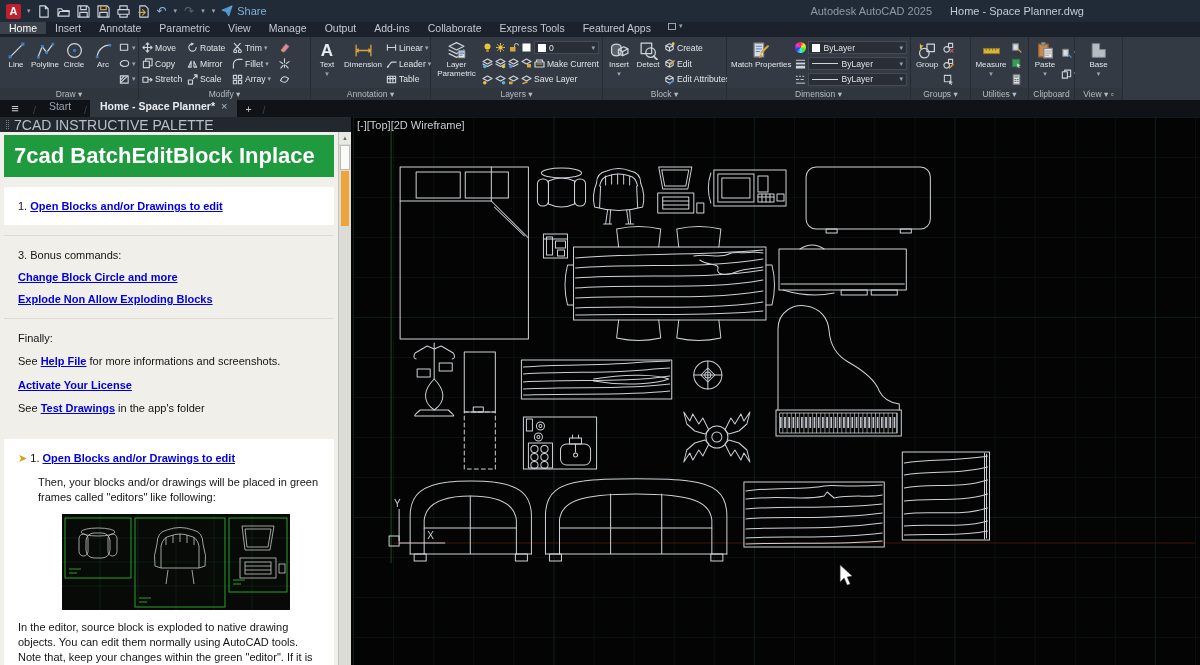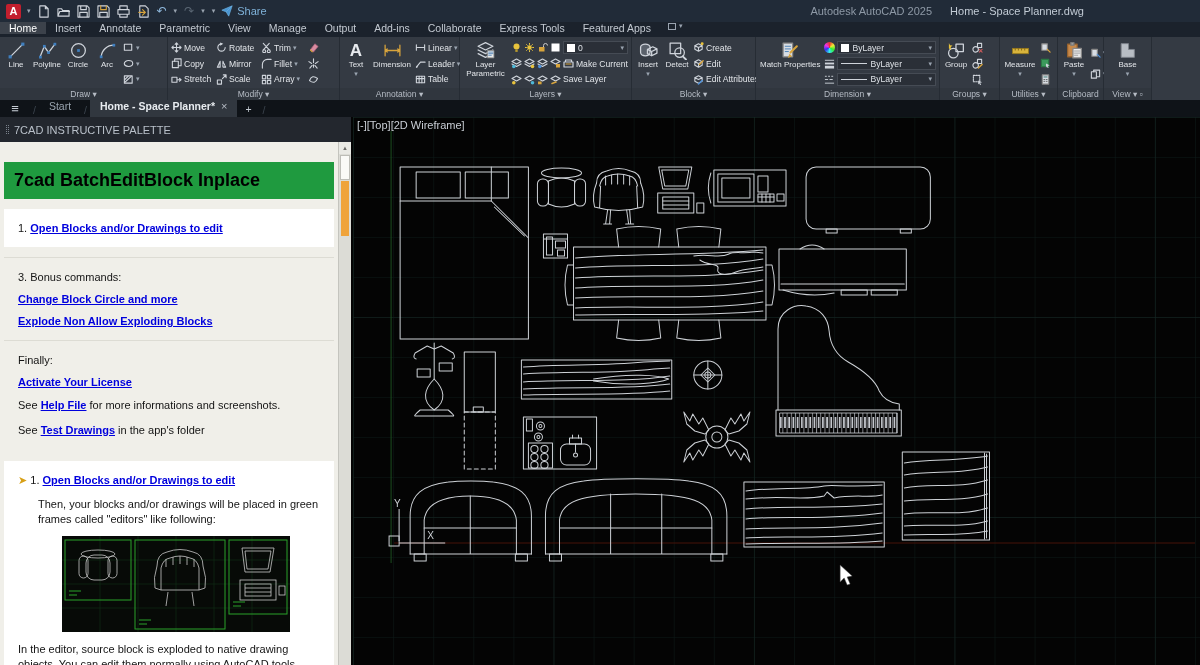--- a/index.html
+++ b/index.html
@@ -48,25 +48,25 @@
 .fmenu{width:30px;display:flex;align-items:center;justify-content:center;color:#c6ccd4;font-size:13px}
 .fslash{display:flex;align-items:flex-end;color:#3c444e;padding:0 3px 1px}
 .ftab{display:flex;align-items:flex-start;padding:0 10px;gap:6px}
 .ftab.active{background:#31373f;color:#e8ecf0;font-weight:bold}
 .ftab .x{font-weight:normal;color:#b6bcc5;font-size:11px}
 .fplus{display:flex;align-items:center;padding:0 8px;color:#c6ccd4}
 
 .main{display:flex;height:550px}
 
 .palette{width:353px;flex:none;background:#f0efe9;position:relative;display:flex;flex-direction:column;border-right:2px solid #040404}
-.pal-titlebar{height:25px;background:#23272e;color:#b9c0c9;font-size:11px;display:flex;align-items:center;gap:5px;padding:0 6px;flex:none}
+.pal-titlebar{height:15px;background:#23272e;color:#b9c0c9;font-size:14px;display:flex;align-items:center;gap:5px;padding:0 6px;flex:none}
 .pal-grip{width:3px;height:9px;border-left:1px dotted #7a828c;border-right:1px dotted #7a828c}
 .pal-wrap{flex:1;position:relative;overflow:hidden;background:#f0efe9}
 .pal-content{position:absolute;left:0;top:0;right:13px;bottom:0;overflow:hidden}
-.pal-h1{background:#1f9a3f;color:#000000;font-weight:bold;font-size:18px;padding:8px 10px;margin:20px 4px 0}
+.pal-h1{background:#1f9a3f;color:#ffffff;font-weight:bold;font-size:22px;padding:8px 10px;margin:3px 4px 0}
 .pal-h2{background:#1f9a3f;color:#fff;font-weight:bold;font-size:20px;padding:8px 10px;margin:6px 4px 0}
 .sec{padding:3px 14px;font-size:11px;color:#141414}
 .sec p{margin:10px 0}
 .sec.white{background:#fff;margin:10px 4px;}
 .sec.gray{background:#f0efe9;border-top:1px solid #dddcd4;margin:0 4px}
 .pal-content a{color:#0000dd;text-decoration:underline;font-weight:bold;cursor:pointer}
 .para{font-weight:normal;line-height:1.35}
 .pointer{color:#d8a017;font-size:11px}
 .mini-cad{margin:4px 0 8px 44px}
 .mini-cad svg{display:block}
@@ -153,21 +153,21 @@
   <div class="rtab">Express Tools</div>
   <div class="rtab">Featured Apps</div>
   <div class="tabextra">
       <span class="bx"></span>
       <span class="caretc">▾</span>
     </div>
 </div>
 
 <div class="ribbon">
 
-  <div class="panel" style="width:168px">
+  <div class="panel" style="width:139px">
     <div class="pcontent">
       <div class="bigbtn">
         <svg viewBox="0 0 18 18" class="ico">
             <path d="M3,15 L15,3"></path>
             <rect class="grip" x="1.5" y="13.5" width="3" height="3"></rect>
             <rect class="grip" x="13.5" y="1.5" width="3" height="3"></rect>
           </svg>
         <span>Line</span>
       </div>
       <div class="bigbtn">
@@ -681,22 +681,22 @@
         <div class="sec white">
           <p><span>1.</span> <a>Open Blocks and/or Drawings to edit</a></p>
         </div>
         <div class="sec gray">
           <p>3. Bonus commands:</p>
           <p><a>Change Block Circle and more</a></p>
           <p><a>Explode Non Allow Exploding Blocks</a></p>
         </div>
         <div class="sec gray">
           <p>Finally:</p>
+          <p><span>See</span> <a>Help File</a> <span class="para">for more informations and screenshots.</span></p>
           <p><a>Activate Your License</a></p>
-          <p><span>See</span> <a>Help File</a> <span class="para">for more informations and screenshots.</span></p>
           <p><span>See</span> <a>Test Drawings</a> <span class="para">in the app's folder</span></p>
         </div>
         <div class="sec white">
           <p><span class="pointer">➤</span> <span>1.</span> <a>Open Blocks and/or Drawings to edit</a></p>
           <p class="para" style="margin-left:20px">Then, your blocks and/or drawings will be placed in green frames called "editors" like following:</p>
           <div class="mini-cad">
             <svg width="228" height="96" viewBox="0 0 228 96">
               <rect x="0" y="0" width="228" height="96" fill="#070a07"></rect>
               <g stroke="#12301a" stroke-width="0.6">
                   <path d="M0,24 H228 M0,48 H228 M0,72 H228 M38,0 V96 M76,0 V96 M114,0 V96 M152,0 V96 M190,0 V96" fill="none"></path>

